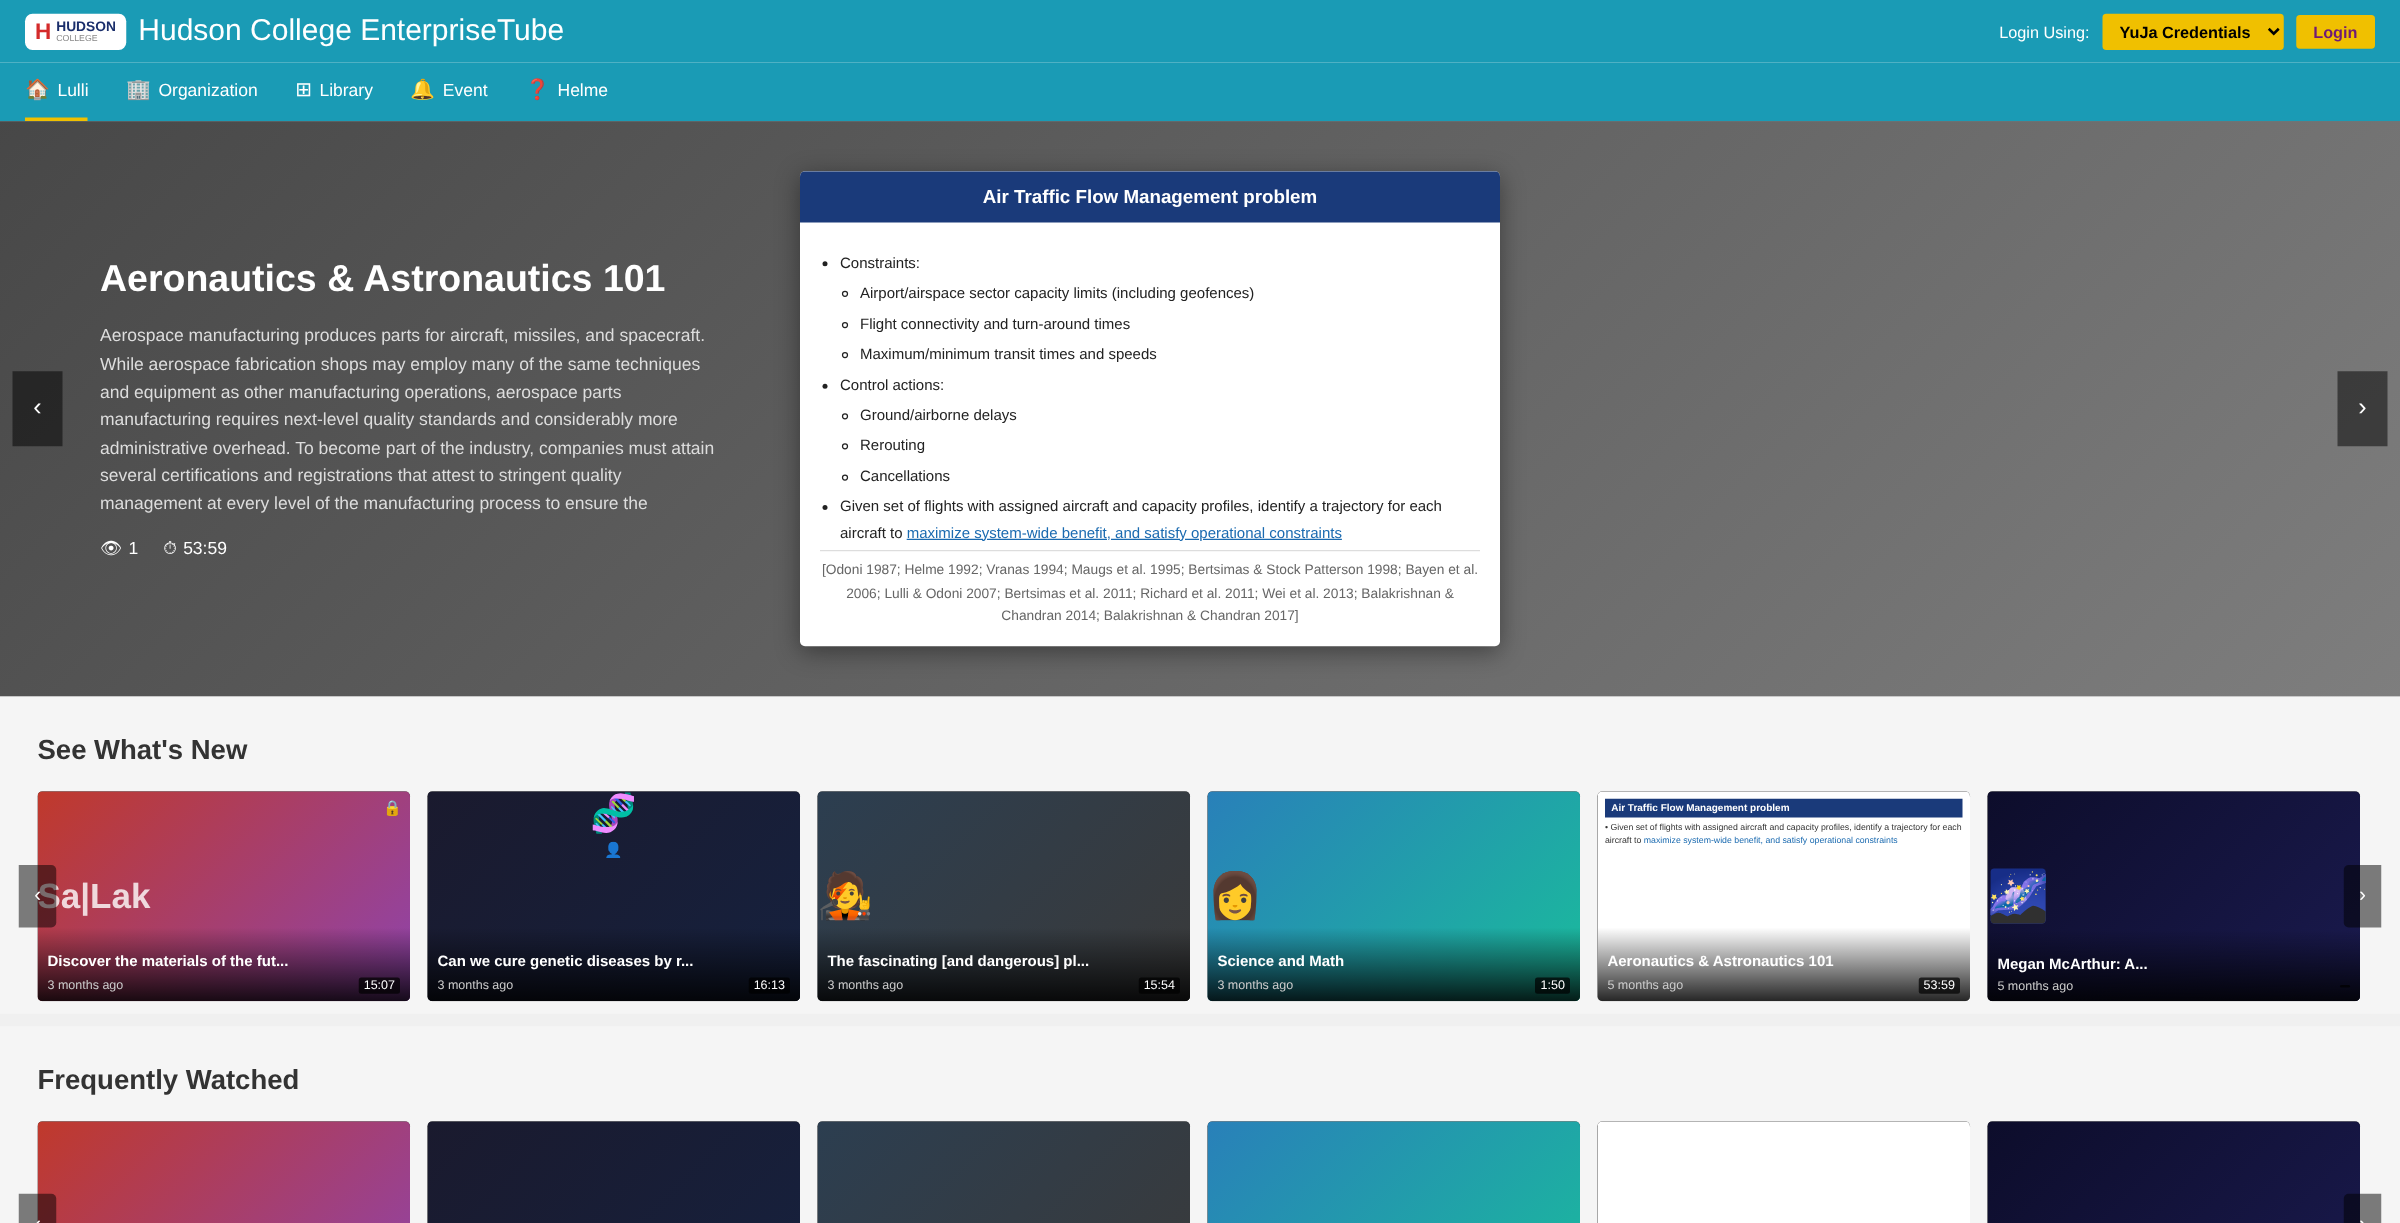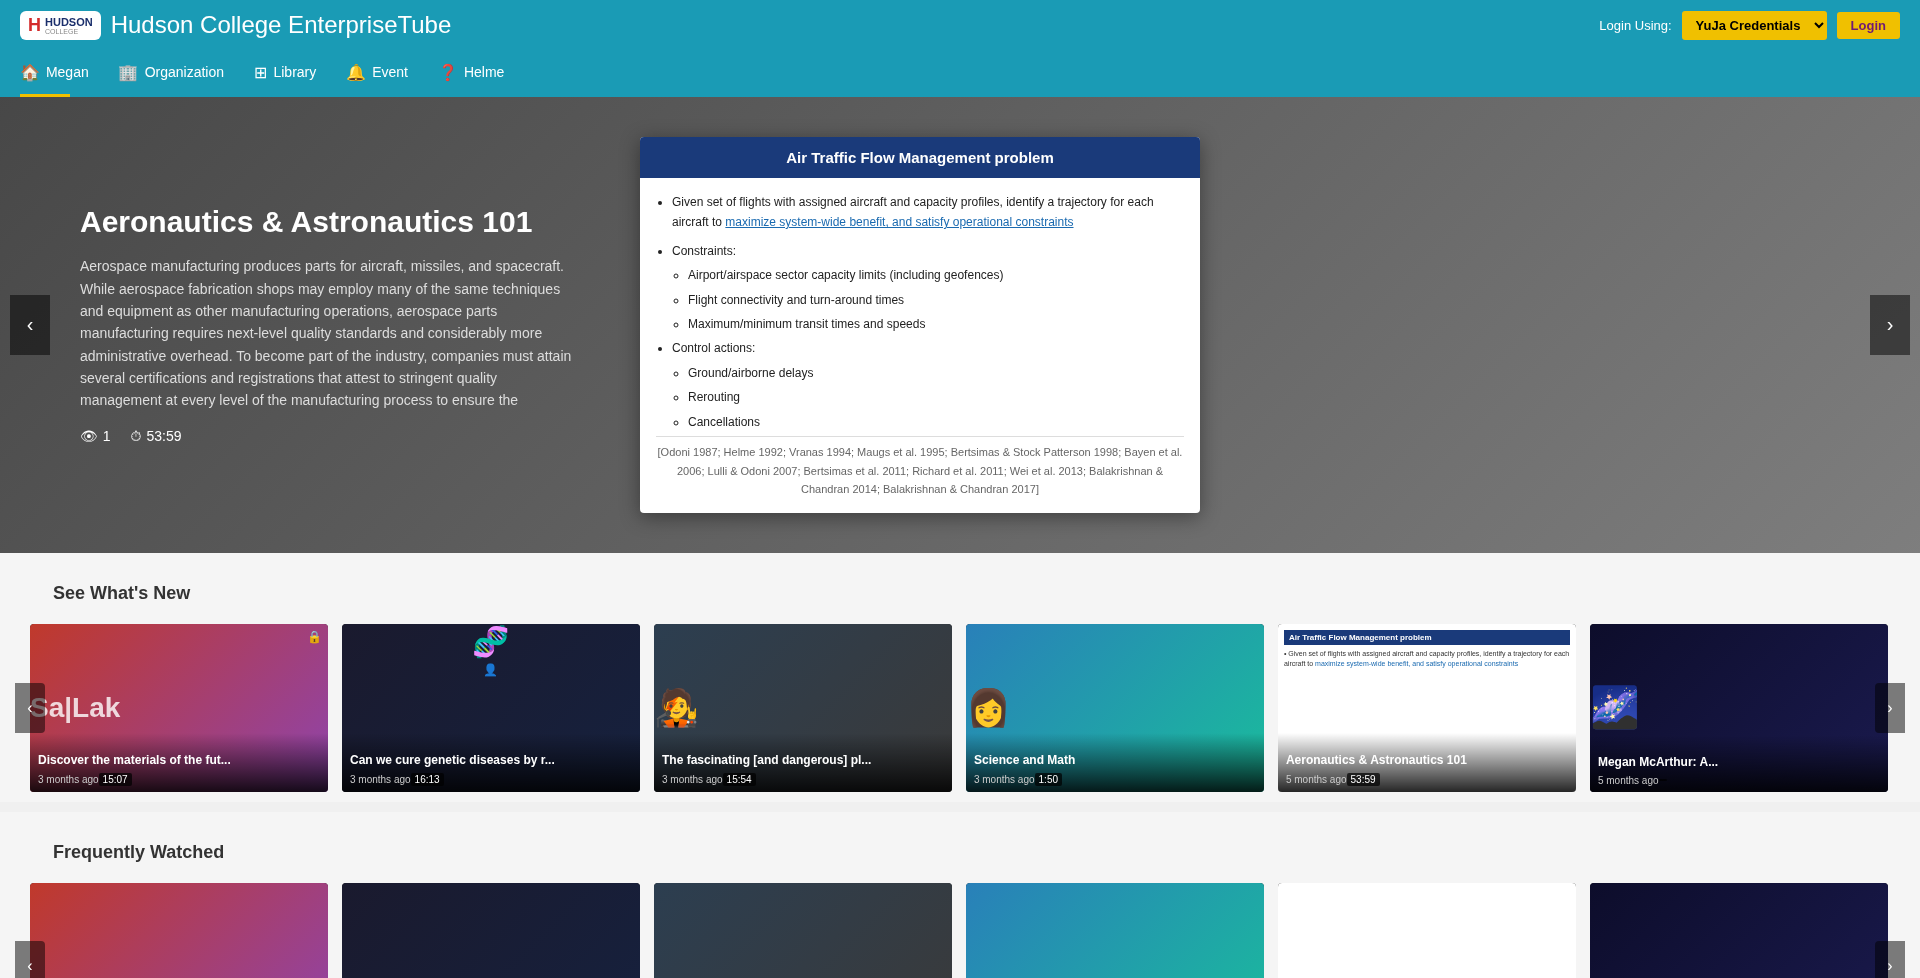--- a/index.html
+++ b/index.html
@@ -167,25 +167,24 @@
       display: flex;
       align-items: center;
       justify-content: center;
     }
     .carousel-btn-left { left: 10px; }
     .carousel-btn-right { right: 10px; }
 
     
     .section { padding: 30px 30px 10px; background: #f5f5f5; }
     .section-title {
-      font-size: 18px;
+      font-size: 22px;
       font-weight: 600;
       color: #333;
       margin-bottom: 20px;
-      margin-left: 23px;
     }
 
     
     .video-row {
       display: flex;
       gap: 14px;
       overflow: hidden;
       position: relative;
     }
     .video-card {
@@ -220,20 +219,21 @@
       padding: 20px 8px 6px;
     }
     .thumb-title {
       color: white;
       font-size: 12px;
       font-weight: 600;
       line-height: 1.3;
     }
     .thumb-meta {
       display: flex;
+      justify-content: space-between;
       align-items: center;
       margin-top: 4px;
     }
     .thumb-date { color: #ccc; font-size: 10px; }
     .thumb-duration {
       background: rgba(0,0,0,0.7);
       color: white;
       font-size: 10px;
       padding: 1px 4px;
       border-radius: 2px;
@@ -320,21 +320,21 @@
       <option>YuJa Credentials</option>
     </select>
     <button class="login-btn">Login</button>
   </div>
 </div>
 
 <div class="nav-container">
   <div class="nav-bar-inner">
     <a class="nav-item">
       <span class="nav-icon">🏠</span>
-      <span>Megan</span>
+      <span>Lulli</span>
     </a>
     <a class="nav-item">
       <span class="nav-icon">🏢</span>
       <span>Organization</span>
     </a>
     <a class="nav-item">
       <span class="nav-icon">⊞</span>
       <span>Library</span>
     </a>
     <a class="nav-item">
@@ -363,40 +363,40 @@
         </span>
         <span>
           <span>⏱</span>
           <span>53:59</span>
         </span>
       </div>
     </div>
     <div class="hero-preview">
       <div class="preview-header">Air Traffic Flow Management problem</div>
       <div class="preview-body">
-        <ul>
-          <li>
-            <span>Given set of flights with assigned aircraft and capacity profiles, identify a trajectory for each aircraft to</span>
-            <span class="preview-link">maximize system-wide benefit, and satisfy operational constraints</span>
-          </li>
-        </ul>
         <ul style="margin-top:8px;">
           <li>Constraints:</li>
           <ul>
             <li>Airport/airspace sector capacity limits (including geofences)</li>
             <li>Flight connectivity and turn-around times</li>
             <li>Maximum/minimum transit times and speeds</li>
           </ul>
           <li style="margin-top:4px;">Control actions:</li>
           <ul>
             <li>Ground/airborne delays</li>
             <li>Rerouting</li>
             <li>Cancellations</li>
           </ul>
         </ul>
+        <ul>
+          <li>
+            <span>Given set of flights with assigned aircraft and capacity profiles, identify a trajectory for each aircraft to</span>
+            <span class="preview-link">maximize system-wide benefit, and satisfy operational constraints</span>
+          </li>
+        </ul>
         <div class="preview-refs">[Odoni 1987; Helme 1992; Vranas 1994; Maugs et al. 1995; Bertsimas &amp; Stock Patterson 1998; Bayen et al. 2006; Lulli &amp; Odoni 2007; Bertsimas et al. 2011; Richard et al. 2011; Wei et al. 2013; Balakrishnan &amp; Chandran 2014; Balakrishnan &amp; Chandran 2017]</div>
       </div>
     </div>
   </div>
   <button class="carousel-btn carousel-btn-right">›</button>
 </div>
 
 <div class="section">
   <h2 class="section-title">See What's New</h2>
   <div style="position:relative;">

